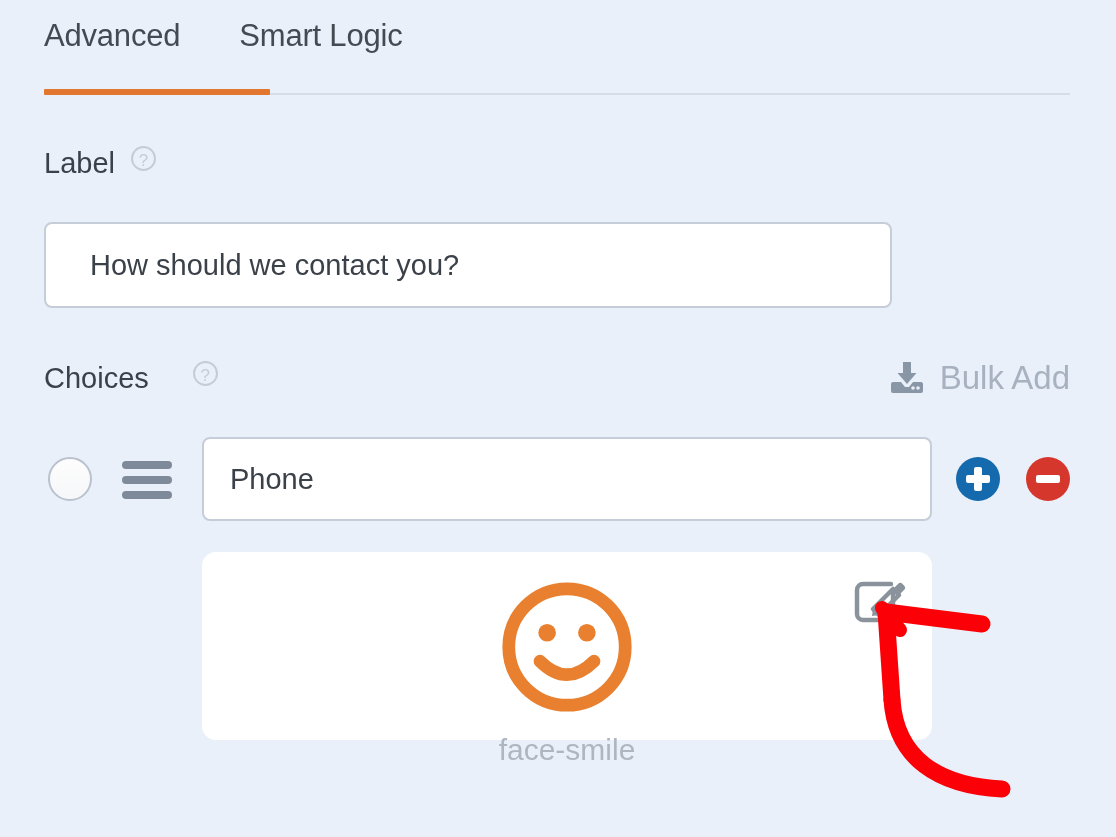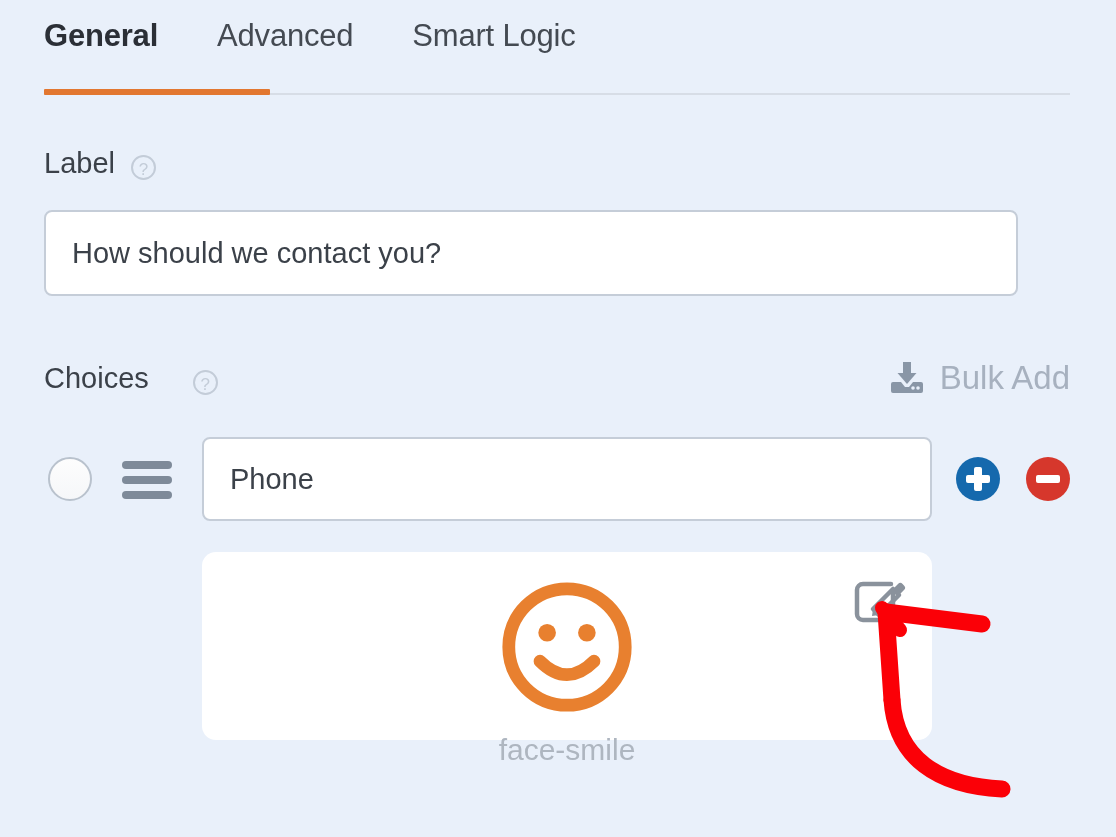--- a/index.html
+++ b/index.html
@@ -59,21 +59,21 @@
     width: 226px;
     height: 6px;
     background: #e27730;
     border-radius: 1px;
   }
 
   
   .field-label-row {
     position: absolute;
     display: flex;
-    align-items: flex-end;
+    align-items: flex-start;
   }
   .field-label {
     font-size: 29px;
     color: #3b4149;
     line-height: 34px;
     white-space: nowrap;
   }
   .help-icon {
     width: 25px;
     height: 25px;
@@ -97,24 +97,24 @@
     border: 2px solid #c5cdd8;
     border-radius: 8px;
     box-sizing: border-box;
     font-size: 29px;
     color: #3b4149;
     font-family: "Liberation Sans", sans-serif;
     outline: none;
   }
   .text-input.label-input {
     left: 44px;
-    top: 210px;
-    width: 974px;
+    top: 222px;
+    width: 848px;
     height: 86px;
-    padding: 0 26px;
+    padding: 0 44px;
   }
   .text-input.choice-input {
     left: 202px;
     top: 437px;
     width: 730px;
     height: 84px;
     padding: 12px 26px;
   }
 
   
@@ -256,21 +256,20 @@
     width: 256px;
     height: 247px;
     pointer-events: none;
   }
 </style>
 </head>
 <body>
 
 <div class="tabs-bar">
   <div class="tabs-row">
-    <div class="tab active">General</div>
     <div class="tab">Advanced</div>
     <div class="tab">Smart Logic</div>
   </div>
   <div class="tabs-underline-track"></div>
   <div class="tabs-underline-active"></div>
 </div>
 
 <div class="field-label-row" style="left:44px; top:146px;">
   <div class="field-label">Label</div>
   <div class="help-icon">?</div>

